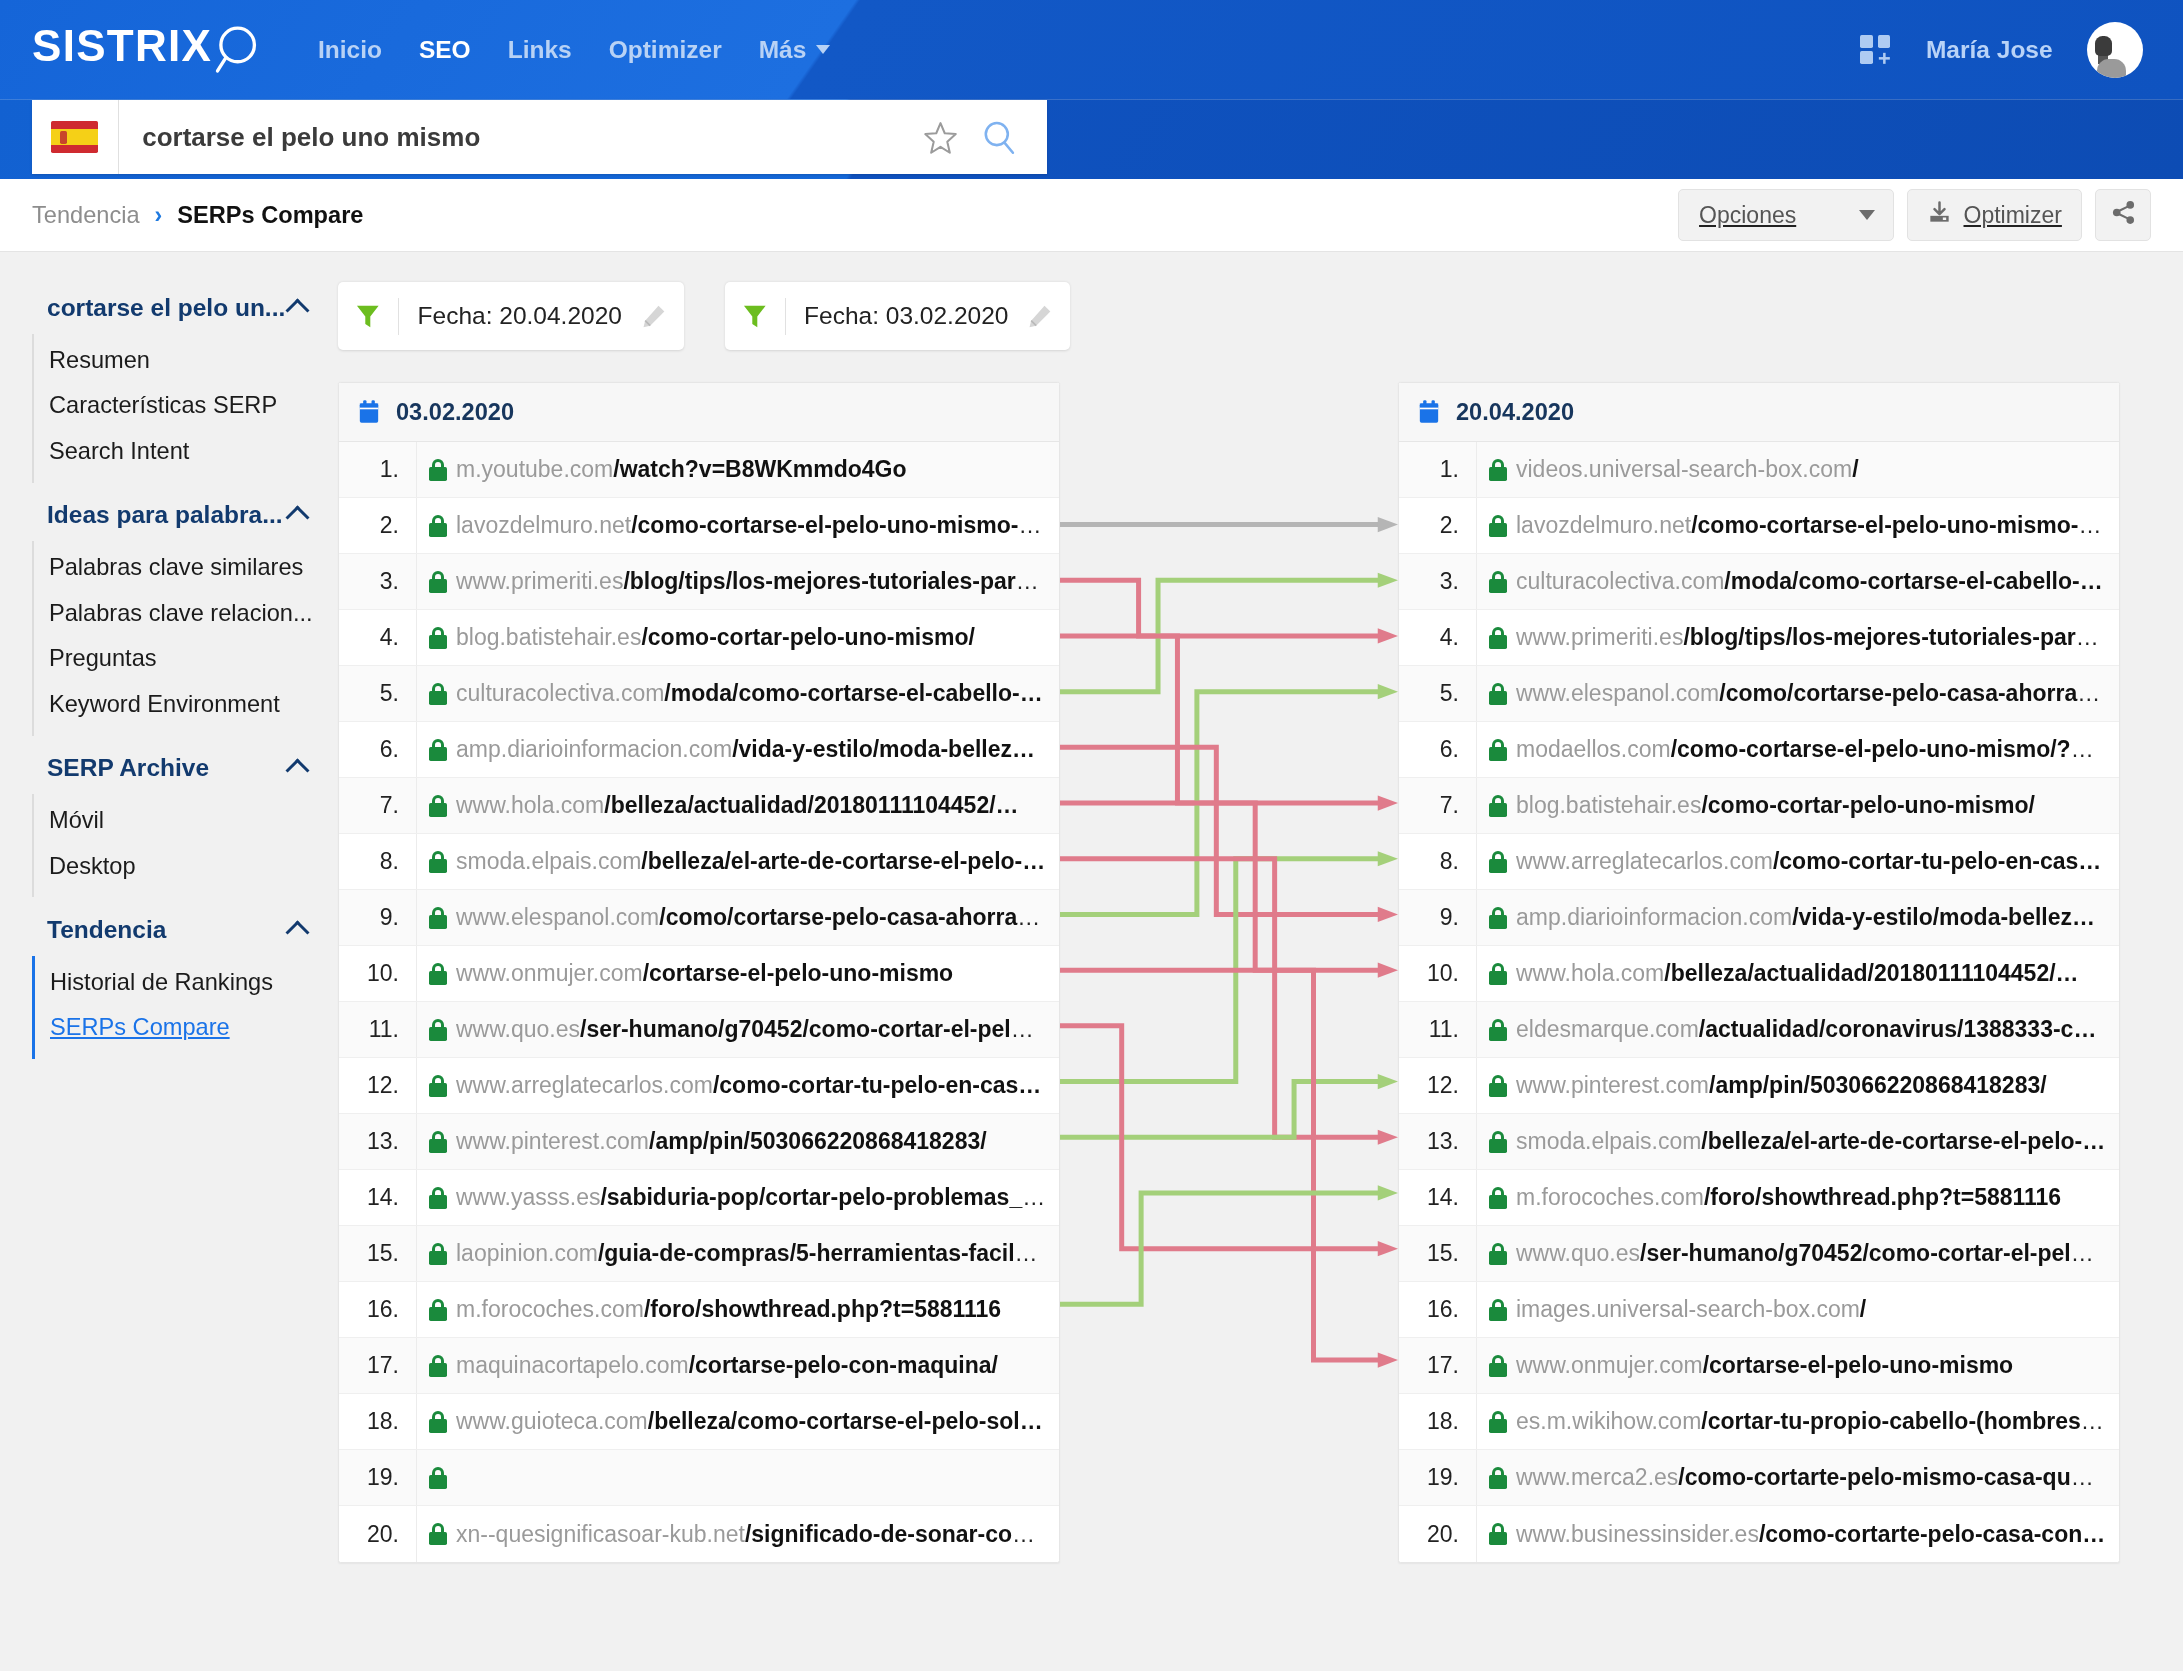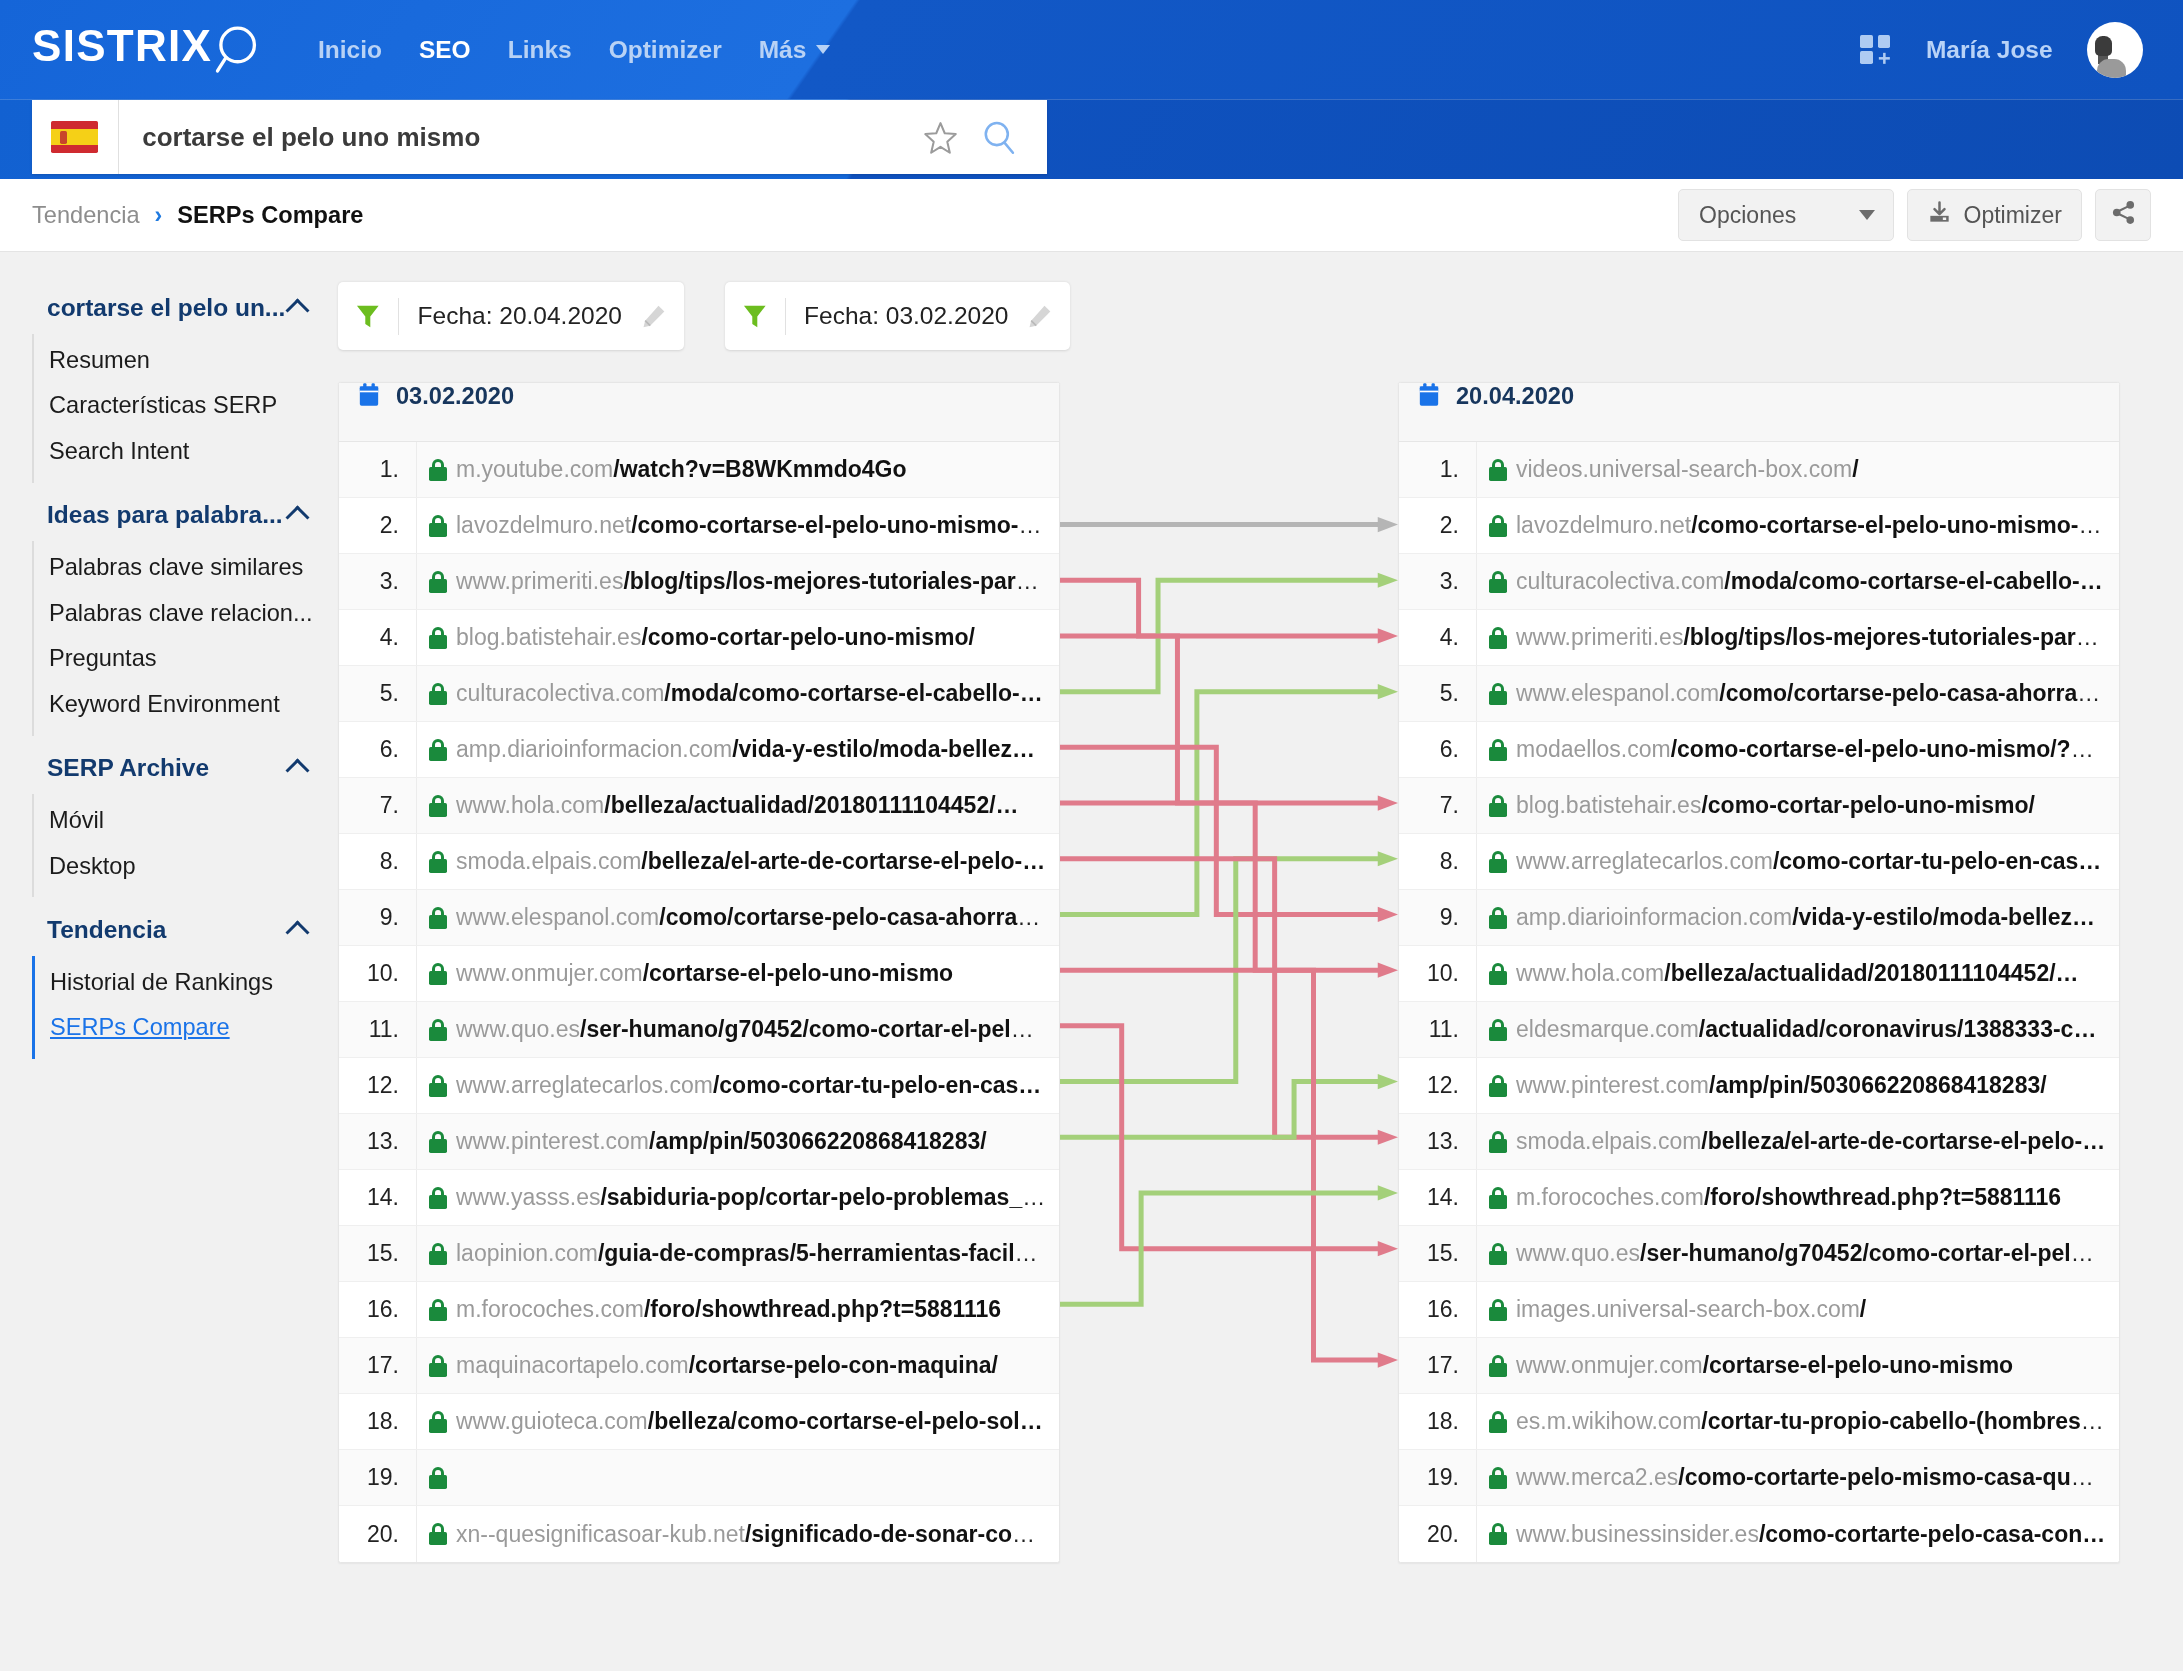--- a/index.html
+++ b/index.html
@@ -105,21 +105,21 @@
   .crumbbar {
     height: 73px; background: #fff;
     display: flex; align-items: center;
     padding: 0 32px;
     border-bottom: 0.8px solid #e4e4e4;
   }
   .crumb-root { color: #8d8d8d; font-size: 23.6px; cursor: pointer; }
   .crumb-sep { color: #1f7ae0; font-size: 23px; font-weight: 700; margin: 0 15px; }
   .crumb-cur { color: #111; font-size: 23.6px; font-weight: 700; }
 
-  .crumb-actions { margin-left: auto; display: flex; align-items: flex-start; gap: 13.5px; }
+  .crumb-actions { margin-left: auto; display: flex; align-items: flex-start; gap: 13.5px; text-decoration: underline; }
   .btn {
     background: #f2f2f2;
     border: 0.8px solid #e2e2e2;
     border-radius: 5px;
     height: 52px;
     display: flex; align-items: center;
     color: #555;
     font-size: 23px;
     cursor: pointer;
     padding: 0 18.6px;
@@ -203,21 +203,21 @@
     border: 0.8px solid #e6e6e6;
     border-radius: 2.5px;
     flex: none;
     box-shadow: 0 0.8px 1.7px rgba(0,0,0,0.05);
   }
   .serpcard.right { margin-left: 338px; }
   .serp-head {
     height: 59px;
     background: #f7f7f7;
     border-bottom: 0.8px solid #e6e6e6;
-    display: flex; align-items: flex-start;
+    display: flex; align-items: center;
     padding-left: 20px; gap: 17px;
   }
   .cal-icon { width: 20px; height: 23.6px; position: relative; flex: none; }
   .serp-date { font-size: 23.6px; font-weight: 700; color: #17365d; }
 
   .serprow {
     height: 56px;
     display: flex; align-items: center;
     border-bottom: 0.8px solid #efefef;
   }

